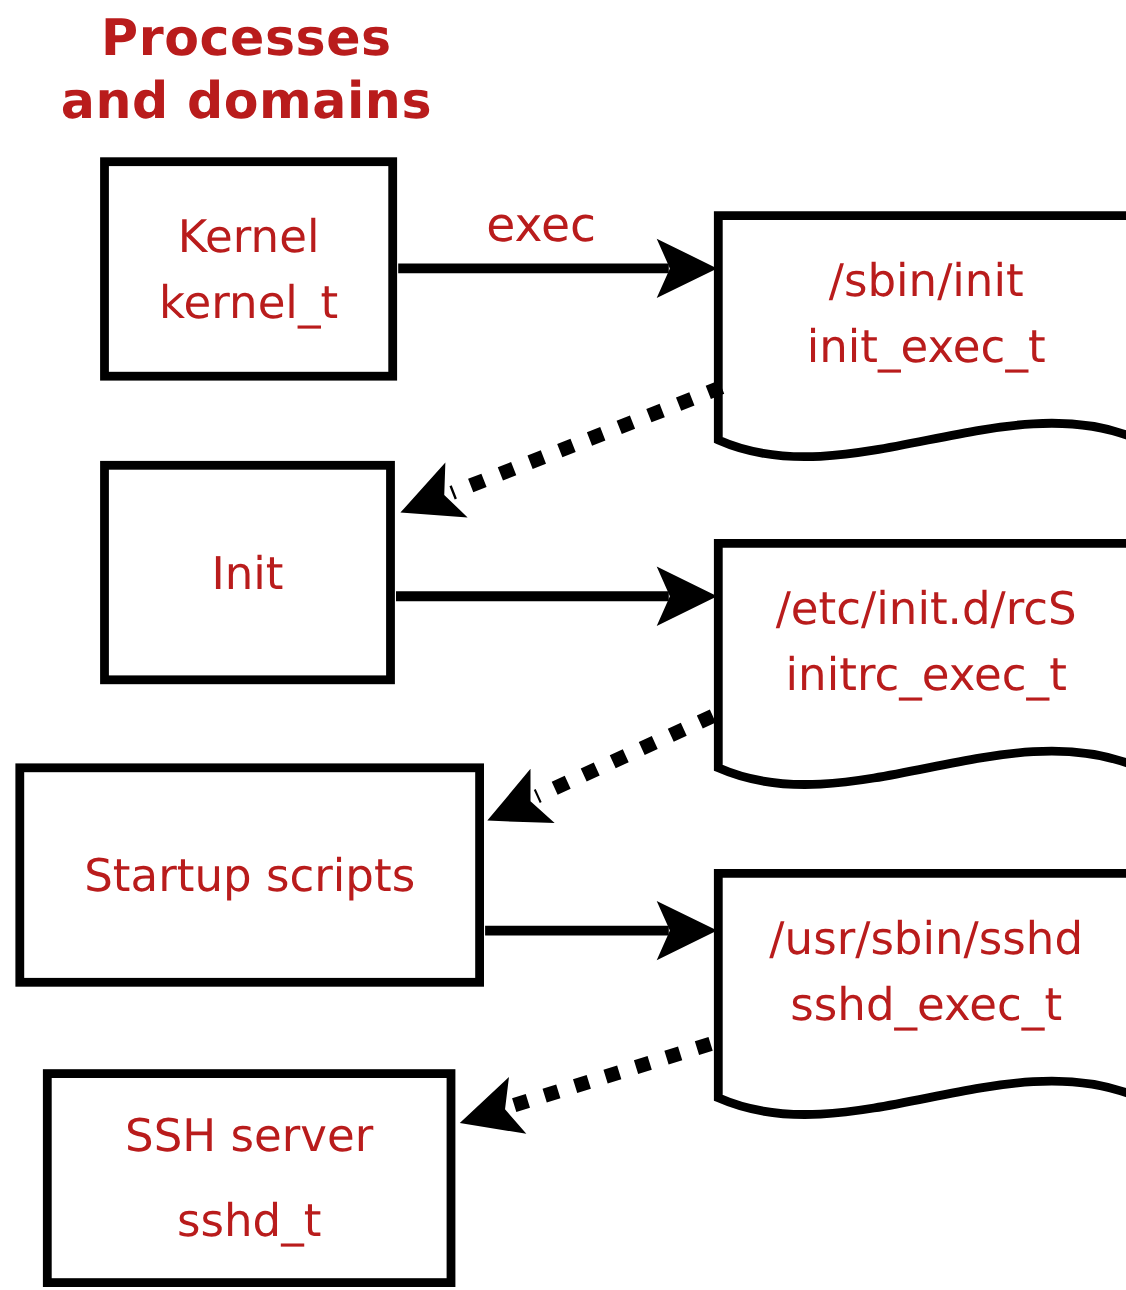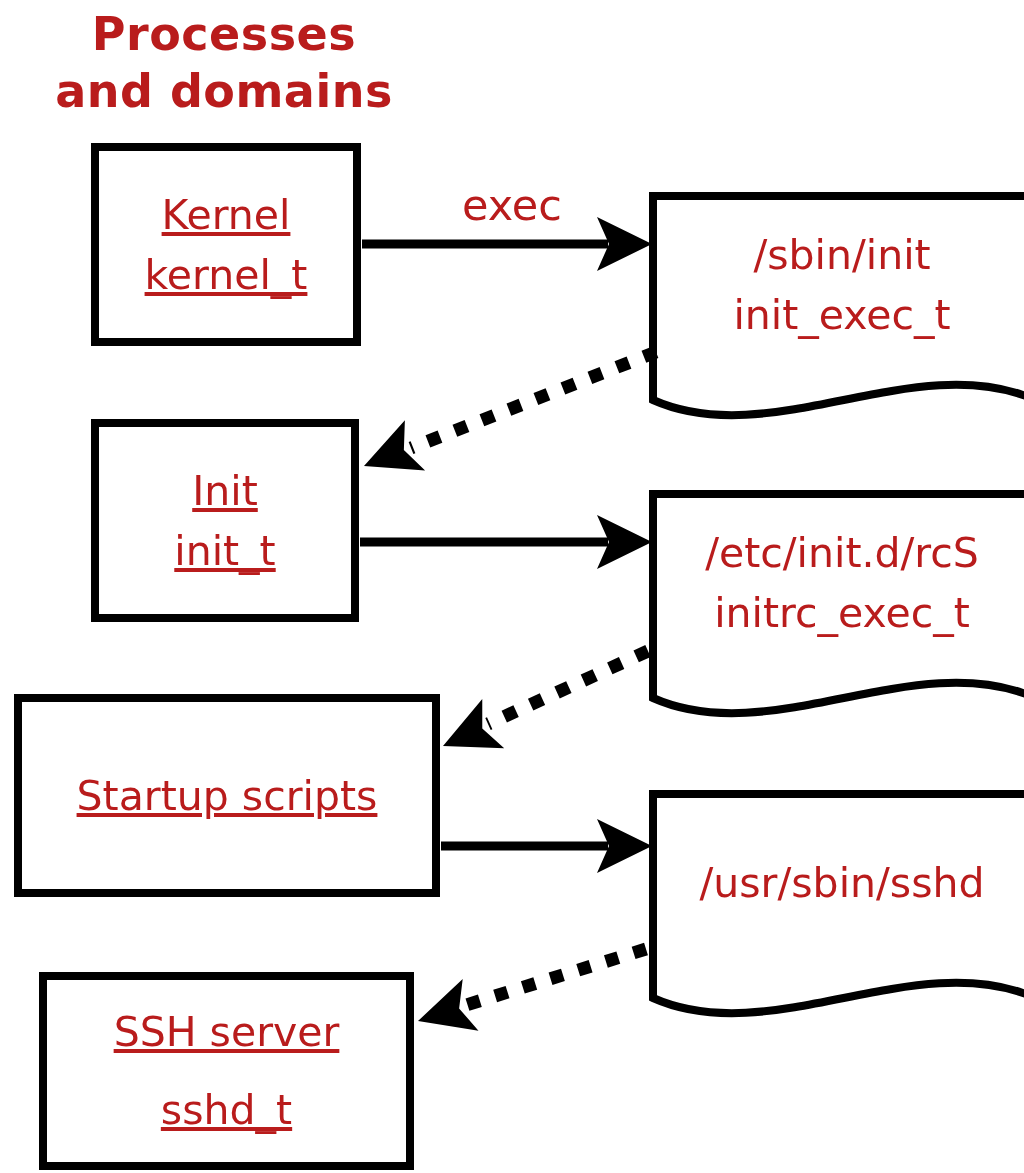--- a/index.html
+++ b/index.html
@@ -36,35 +36,33 @@
     box-sizing: border-box;
     border: 8px solid #000000;
     background: #ffffff;
     display: flex;
     flex-direction: column;
     align-items: center;
     justify-content: center;
     text-align: center;
     font-size: 41px;
     line-height: 60px;
-    text-decoration: underline;
   }
   .doc-text {
     position: absolute;
     display: flex;
     flex-direction: column;
     align-items: center;
     justify-content: center;
     text-align: center;
     font-size: 41px;
     line-height: 60px;
   }
   .edge-label {
     position: absolute;
-    text-align: center;
     font-size: 43px;
     line-height: 46px;
   }
   .doc-shape {
     fill: #ffffff;
     stroke: #000000;
     stroke-width: 8;
     stroke-linejoin: miter;
   }
   .solid-line {
@@ -126,21 +124,20 @@
 
   <div class="edge-label" style="left:430px; top:182px; width:140px;">exec</div>
 
   <div class="process-box" style="left:79px; top:143px; width:270px; height:203px;">
     <div>Kernel</div>
     <div>kernel_t</div>
   </div>
 
   <div class="process-box" style="left:79px; top:419px; width:268px; height:203px;">
     <div>Init</div>
-    <div>init_t</div>
   </div>
 
   <div class="process-box" style="left:2px; top:694px; width:426px; height:203px;gap:16px;">
     <div>Startup scripts</div>
   </div>
 
   <div class="process-box" style="left:27px; top:972px; width:375px; height:198px;gap:18px;">
     <div>SSH server</div>
     <div>sshd_t</div>
   </div>
@@ -150,15 +147,16 @@
     <div>initrc_exec_t</div>
   </div>
 
   <div class="doc-text" style="left:641px; top:196px; width:378px; height:178px;">
     <div>/sbin/init</div>
     <div>init_exec_t</div>
   </div>
 
   <div class="doc-text" style="left:641px; top:794px; width:378px; height:178px;">
     <div>/usr/sbin/sshd</div>
+    <div>sshd_exec_t</div>
   </div>
 
 </div>
 
 </body></html>

